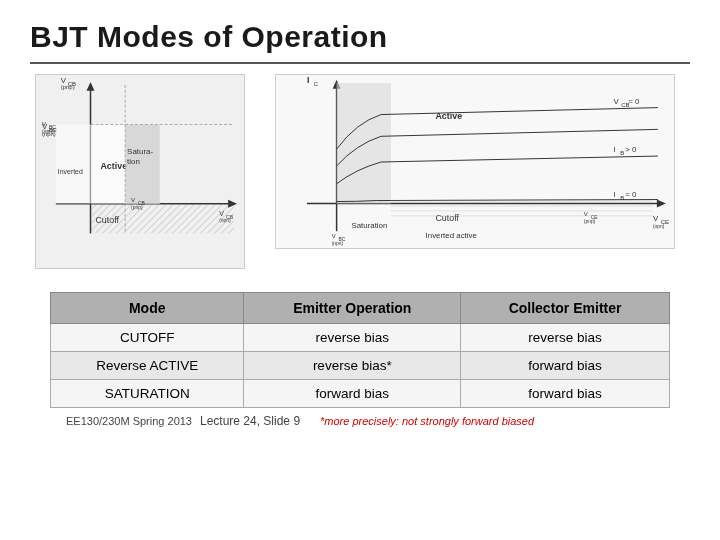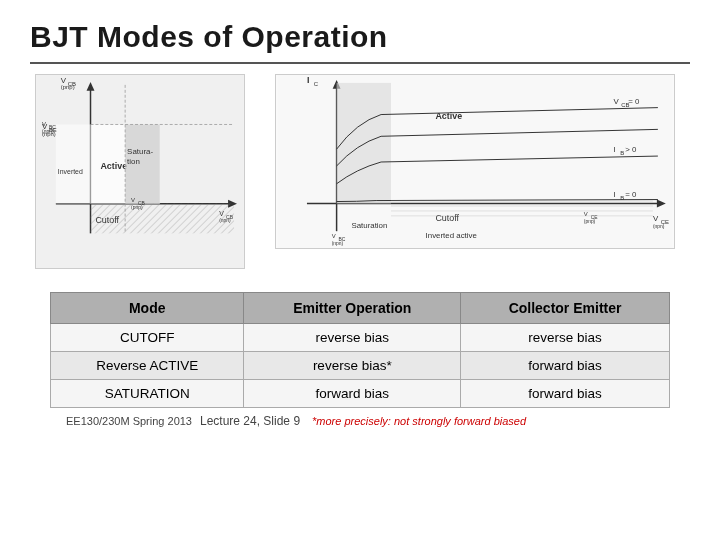--- a/index.html
+++ b/index.html
@@ -123,21 +123,21 @@
 
     .footer-left {
       color: #444;
       font-size: 11px;
       flex: 0 0 auto;
     }
 
     .footer-note {
       color: #cc0000;
       font-size: 11px;
-      margin-left: 12px;
+      margin-left: 20px;
       font-style: italic;
     }
 
     .footer-slide {
       color: #444;
       font-size: 12px;
       margin-left: 8px;
     }
   </style>
 </head>

